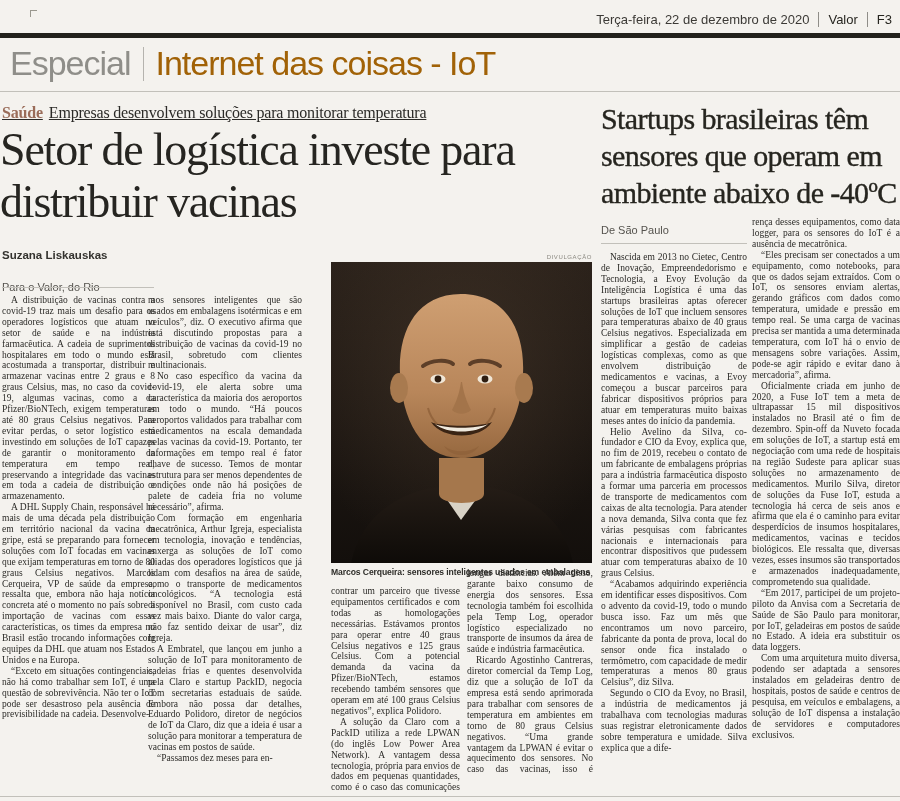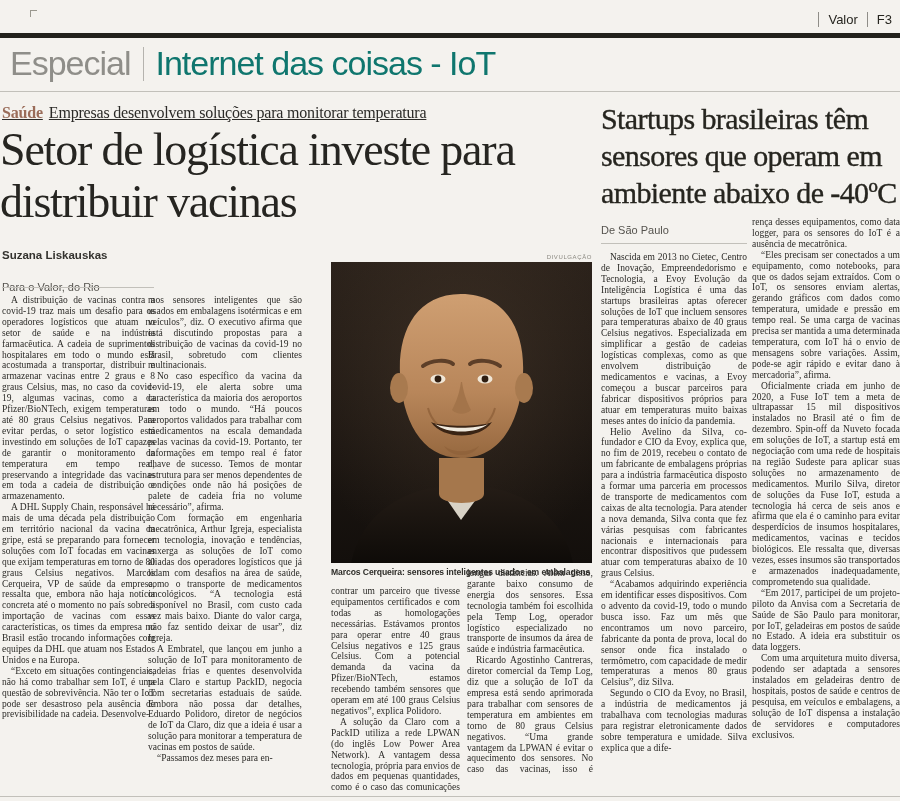--- a/index.html
+++ b/index.html
@@ -16,21 +16,21 @@
   .masthead .vline{width:1px; height:15px; background:#8f8d88; display:inline-block;}
   .masthead .brand,.masthead .pageno{font-weight:normal; color:#26251f;}
   .black-bar{position:absolute; left:0; top:33px; width:900px; height:5px; background:var(--bar);}
   .corner-mark{position:absolute; left:30px; top:10px; width:7px; height:7px;
     border-left:1px solid #9a988f; border-top:1px solid #9a988f;}
 
   .section-header{position:absolute; left:10px; top:44px; display:flex; align-items:center; gap:12px;
     font-family:"Liberation Sans", sans-serif;}
   .section-label{font-size:34px; font-weight:normal; color:var(--section-label); letter-spacing:-1px;}
   .section-sep{width:1px; height:34px; background:#b5b3ae;}
-  .section-title{font-size:34px; font-weight:normal; color:#0f766e; letter-spacing:-1px;text-align:center;}
+  .section-title{font-size:34px; font-weight:normal; color:#a16207; letter-spacing:-1px;text-align:center;}
   .rule-full{position:absolute; left:0; top:91px; width:900px; height:1px; background:var(--rule); border:0;}
   .rule-bottom{position:absolute; left:0; top:796px; width:900px; height:1px; background:var(--rule);}
 
   
   .kicker-line{position:absolute; left:2px; top:104px; width:592px; font-size:16px; letter-spacing:-0.2px;text-decoration:underline;}
   .kicker{font-weight:bold; color:var(--kicker); margin-right:6px;}
   .headline{position:absolute; left:0px; top:124px; width:596px; font-size:46px; line-height:1.12;
     font-weight:normal; color:#262521; letter-spacing:-1.2px;}
   .byline{position:absolute; left:2px; top:249px; font-family:"Liberation Sans", sans-serif;}
   .byline-author{font-size:11.5px; font-weight:bold; color:#33322e;}
@@ -64,20 +64,21 @@
   #col6{left:752px; top:217px; width:148px; height:573px;}
 </style>
 </head>
 <body>
 
 <div class="page">
 
   <div class="corner-mark"></div>
 
   <div class="masthead">
+    <span>Terça-feira, 22 de dezembro de 2020</span>
     <span class="vline"></span>
     <span class="brand">Valor</span>
     <span class="vline"></span>
     <span class="pageno">F3</span>
   </div>
 
   <div class="black-bar"></div>
 
   <div class="section-header">
     <span class="section-label">Especial</span>
@@ -180,21 +181,21 @@
       <p lang="pt-BR">Ricardo Agostinho Cantreras, diretor comercial da Temp Log, diz que a solução de IoT da empresa está sendo aprimorada para trabalhar com sensores de temperatura em ambientes em torno de 80 graus Celsius negativos. “Uma grande vantagem da LPWAN é evitar o aquecimento dos sensores. No caso das vacinas, isso é fundamental”, diz Cantreras.</p>
     </div>
 
   <h2 class="side-headline">Startups brasileiras têm sensores que operam em ambiente abaixo de -40ºC</h2>
   <div class="side-dateline">De São Paulo</div>
   <div class="side-rule"></div>
   <div class="col" id="col5">
       <p lang="pt-BR">Nascida em 2013 no Cietec, Centro de Inovação, Empreendedorismo e Tecnologia, a Evoy Evolução da Inteligência Logística é uma das startups brasileiras aptas oferecer soluções de IoT que incluem sensores para temperaturas abaixo de 40 graus Celsius negativos. Especializada em simplificar a gestão de cadeias logísticas complexas, como as que envolvem distribuição de medicamentos e vacinas, a Evoy começou a buscar parceiros para fabricar dispositivos próprios para atuar em temperaturas muito baixas meses antes do início da pandemia.</p>
       <p lang="pt-BR">Helio Avelino da Silva, co-fundador e CIO da Evoy, explica que, no fim de 2019, recebeu o contato de um fabricante de embalagens próprias para a indústria farmacêutica disposto a formar uma parceria em processos de transporte de medicamentos com caixas de alta tecnologia. Para atender a nova demanda, Silva conta que fez várias pesquisas com fabricantes nacionais e internacionais para encontrar dispositivos que pudessem atuar com temperaturas abaixo de 10 graus Celsius.</p>
       <p lang="pt-BR">“Acabamos adquirindo experiência em identificar esses dispositivos. Com o advento da covid-19, todo o mundo busca isso. Faz um mês que encontramos um novo parceiro, fabricante da ponta de prova, local do sensor onde fica instalado o termômetro, com capacidade de medir temperaturas a menos 80 graus Celsius”, diz Silva.</p>
-      <p lang="pt-BR">Segundo o CIO da Evoy, no Brasil, a indústria de medicamentos já trabalhava com tecnologias maduras para registrar eletronicamente dados sobre temperatura e umidade. Silva explica que a dife-</p>
+      <p lang="pt-BR">Segundo o CIO da Evoy, no Brasil, a indústria de medicamentos já trabalhava com tecnologias maduras suas registrar eletronicamente dados sobre temperatura e umidade. Silva explica que a dife-</p>
     </div>
   <div class="col" id="col6">
       <p class="cont" lang="pt-BR">rença desses equipamentos, como data logger, para os sensores do IoT é a ausência de mecatrônica.</p>
       <p lang="pt-BR">“Eles precisam ser conectados a um equipamento, como notebooks, para que os dados sejam extraídos. Com o IoT, os sensores enviam alertas, gerando gráficos com dados como temperatura, umidade e pressão em tempo real. Se uma carga de vacinas precisa ser mantida a uma determinada temperatura, com IoT há o envio de mensagens sobre variações. Assim, pode-se agir rápido e evitar dano à mercadoria”, afirma.</p>
       <p lang="pt-BR">Oficialmente criada em junho de 2020, a Fuse IoT tem a meta de ultrapassar 15 mil dispositivos instalados no Brasil até o fim de dezembro. Spin-off da Nuveto focada em soluções de IoT, a startup está em negociação com uma rede de hospitais na região Sudeste para aplicar suas soluções no armazenamento de medicamentos. Murilo Silva, diretor de soluções da Fuse IoT, estuda a tecnologia há cerca de seis anos e afirma que ela é o caminho para evitar desperdícios de insumos hospitalares, medicamentos, vacinas e tecidos biológicos. Ele ressalta que, diversas vezes, esses insumos são transportados e armazenados inadequadamente, comprometendo sua qualidade.</p>
       <p lang="pt-BR">“Em 2017, participei de um projeto-piloto da Anvisa com a Secretaria de Saúde de São Paulo para monitorar, por IoT, geladeiras em postos de saúde no Estado. A ideia era substituir os data loggers.</p>
       <p lang="pt-BR">Com uma arquitetura muito diversa, podendo ser adaptada a sensores instalados em geladeiras dentro de hospitais, postos de saúde e centros de pesquisa, em veículos e embalagens, a solução de IoT dispensa a instalação de servidores e computadores exclusivos.</p>
     </div>
 
   <div class="rule-bottom"></div>

